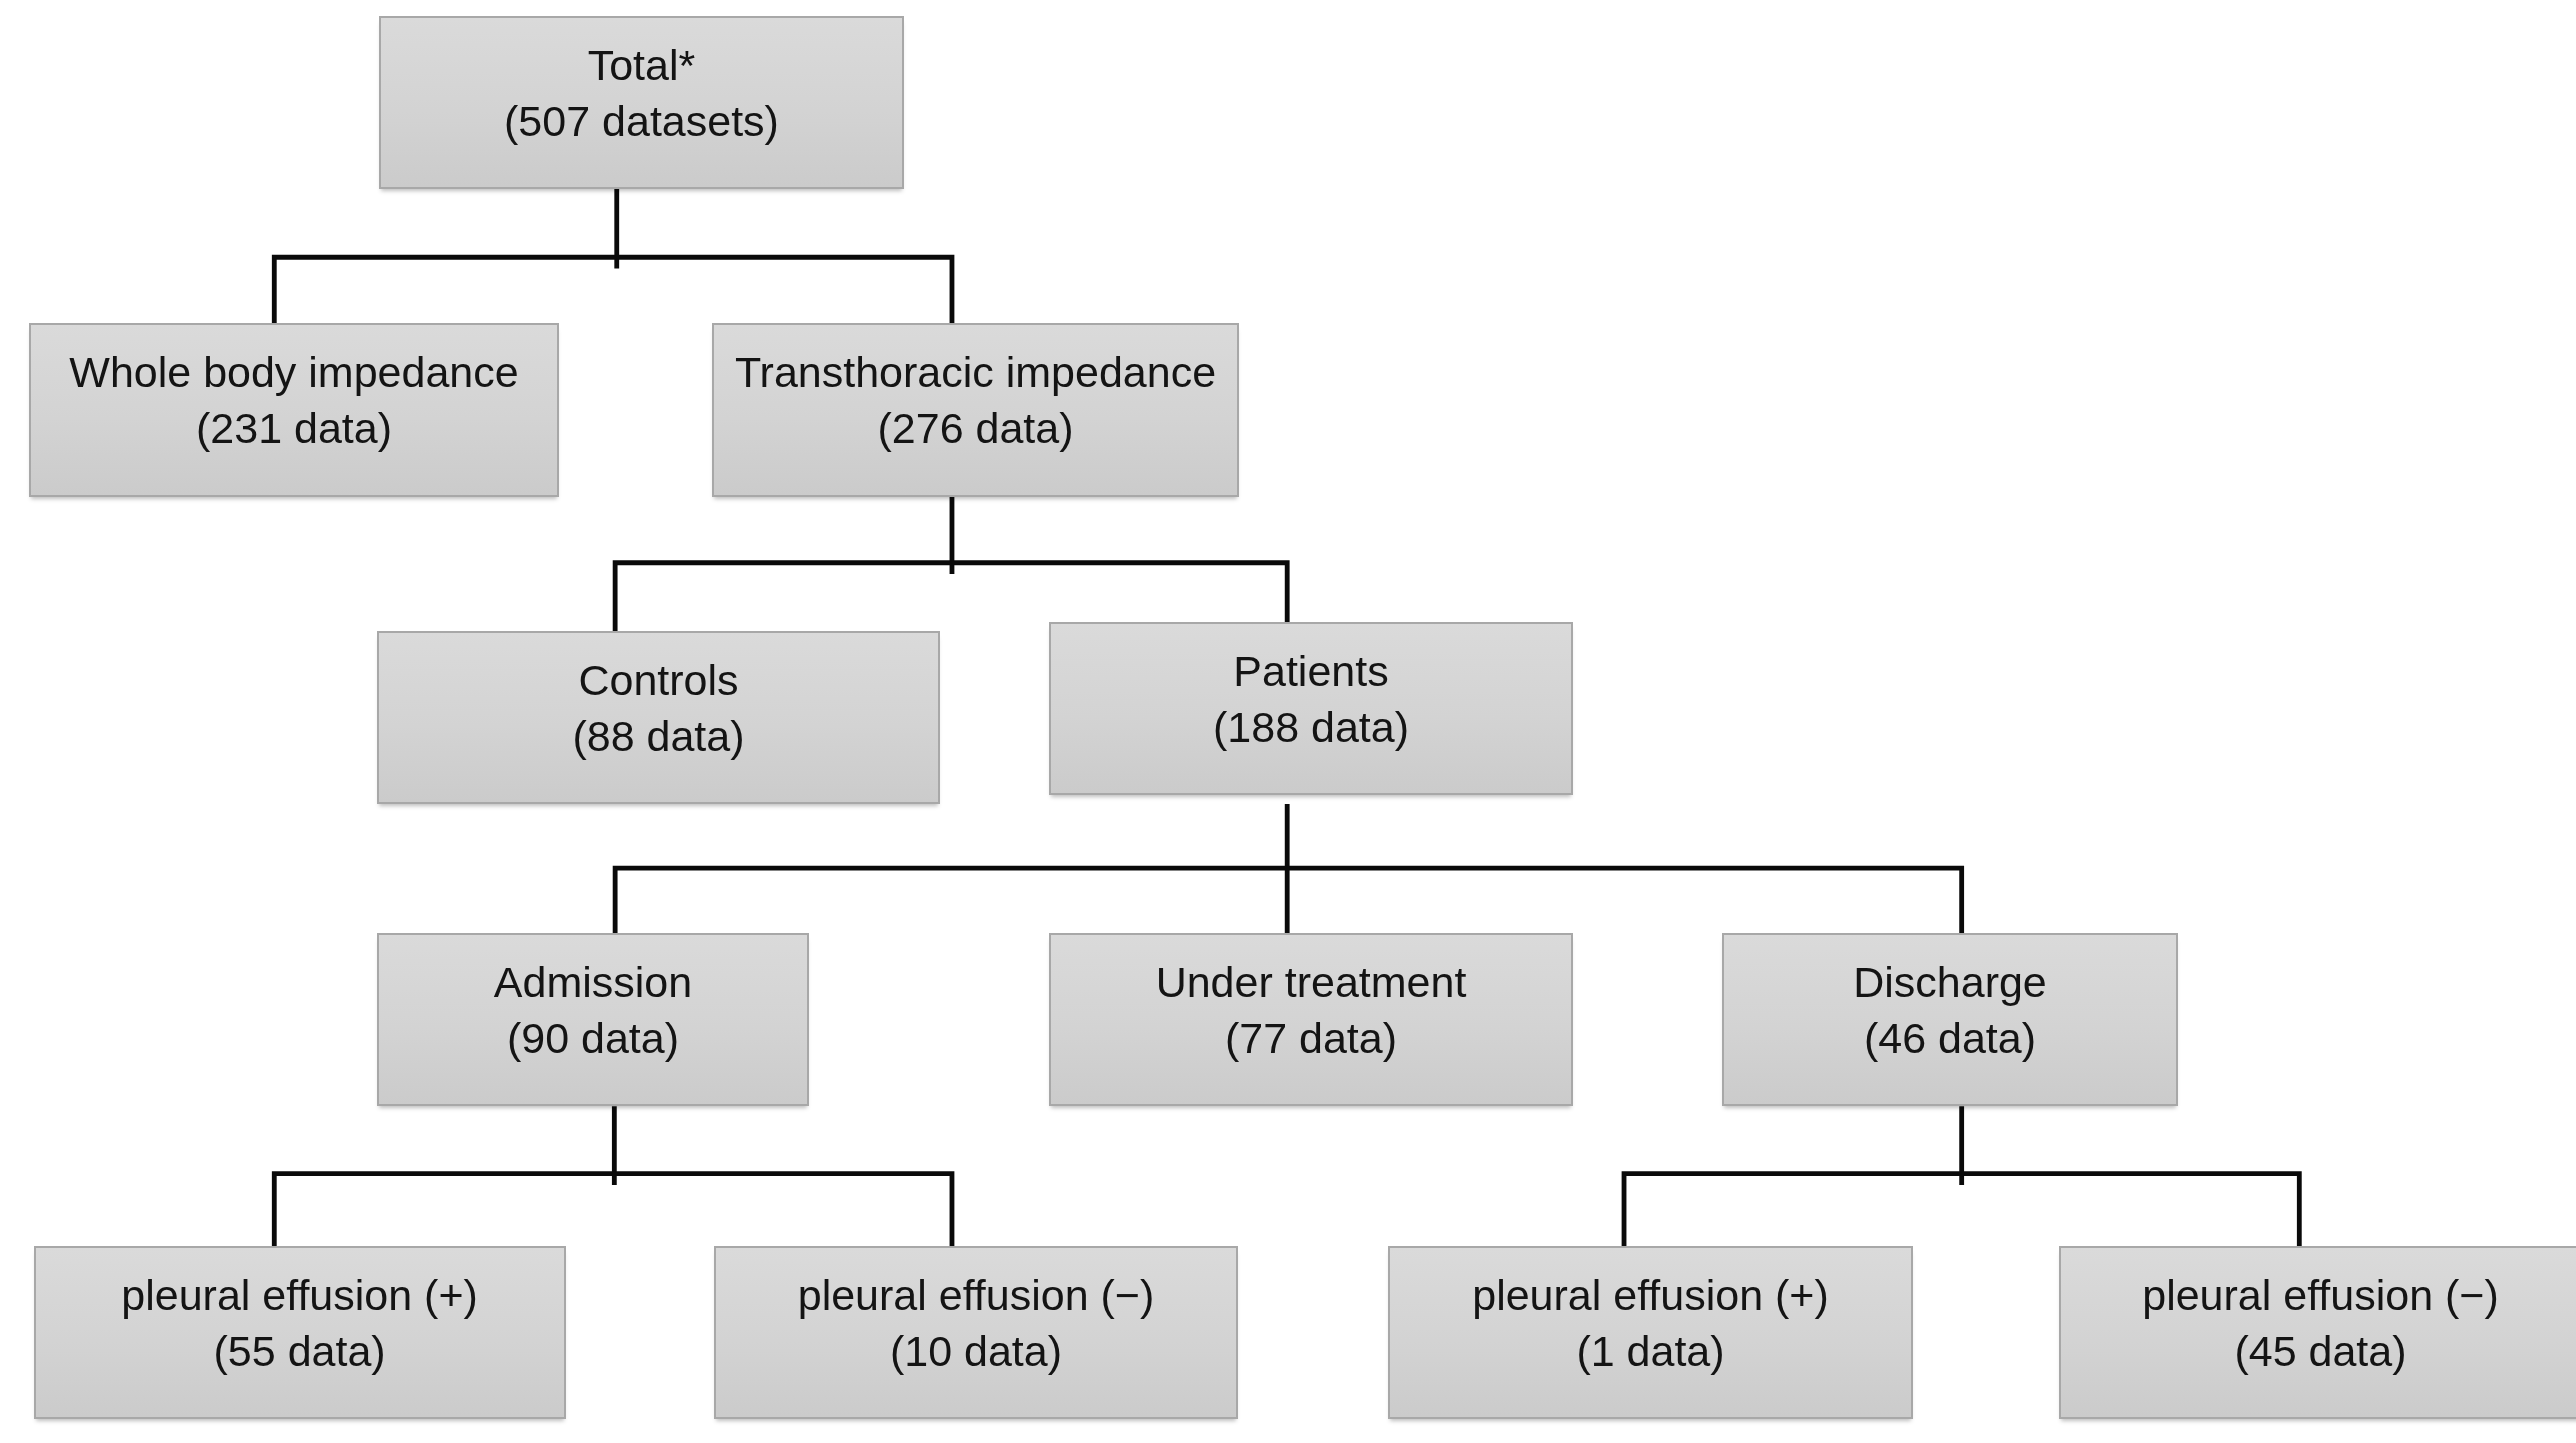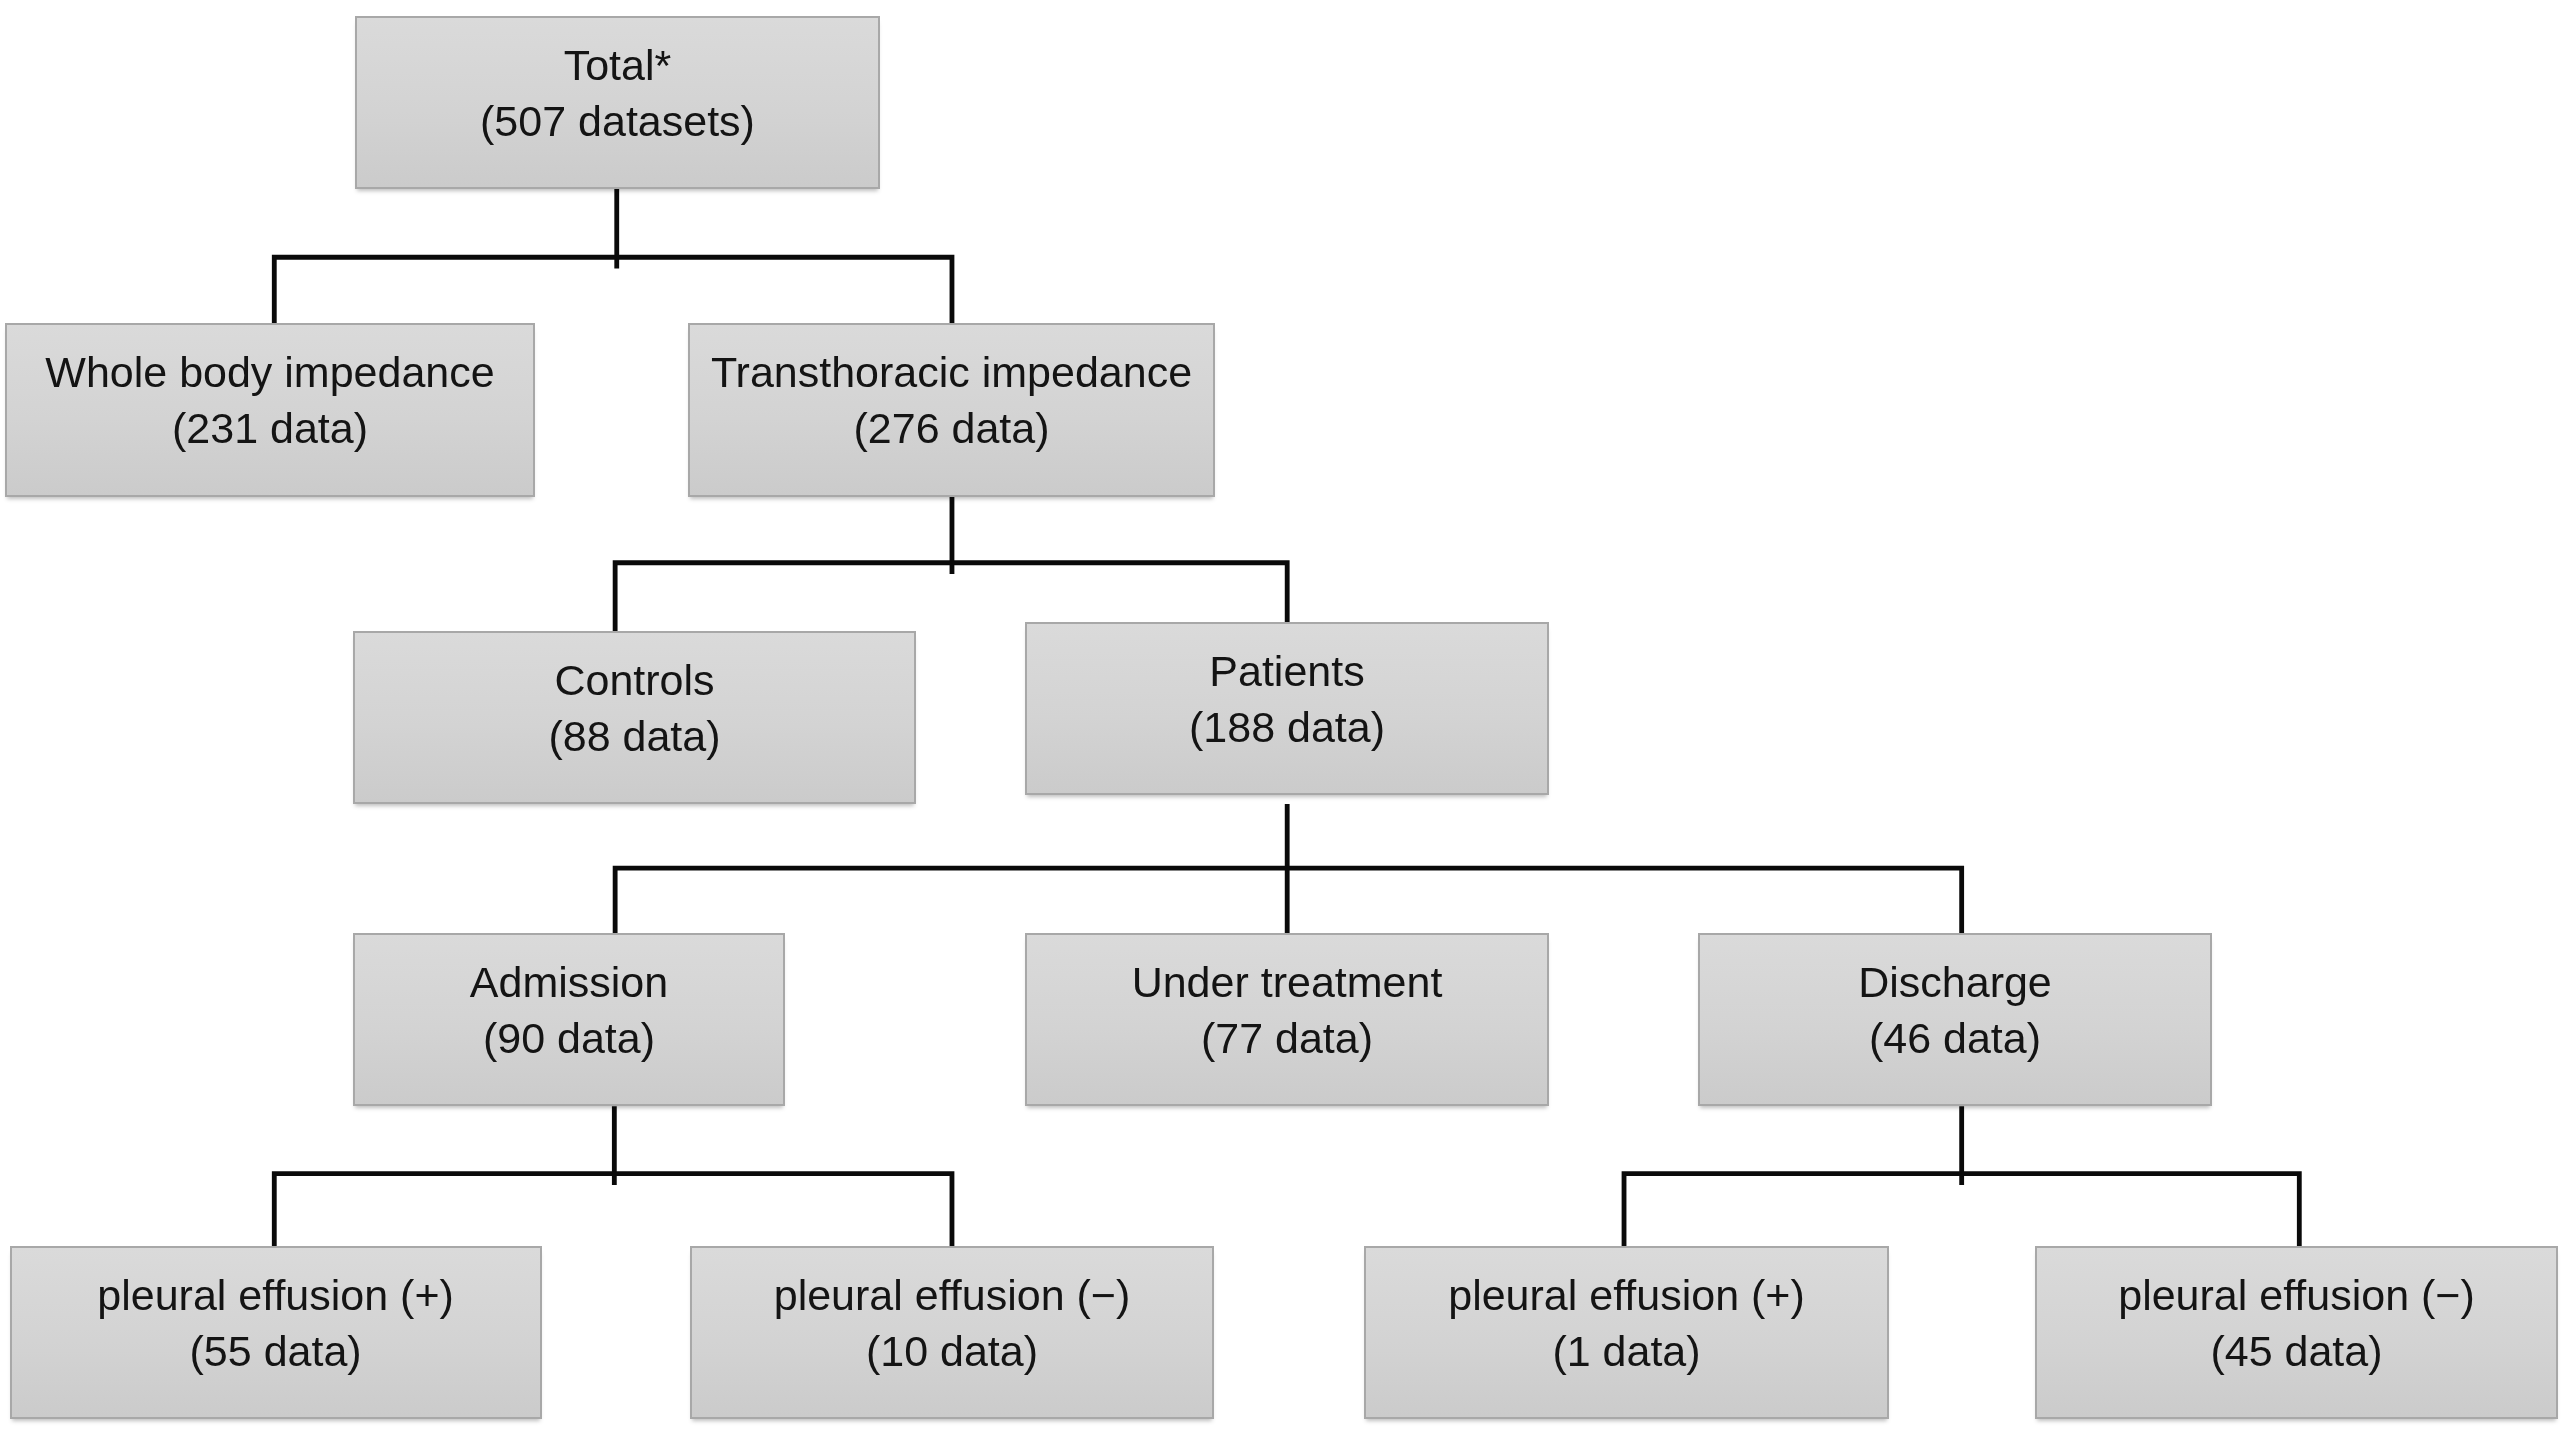--- a/index.html
+++ b/index.html
@@ -32,20 +32,21 @@
     display: flex;
     flex-direction: column;
     align-items: center;
     justify-content: center;
     padding: 0 8px 17.7px 8px;
     text-align: center;
     color: #141414;
     font-size: 43px;
     line-height: 1.3;
     white-space: nowrap;
+    margin-left: 24px;
   }
   .node .label, .node .count { display: block; }
 </style>
 </head>
 <body>
 
 <div class="canvas">
 
   <svg class="edges" viewBox="0 0 3204 1795" xmlns="http://www.w3.org/2000/svg" aria-hidden="true">
     <path d="M767 235 V334 M341 402 V320 H1184 V402"></path>
@@ -83,21 +84,21 @@
   <div class="node" style="left:353px; top:933px; width:432px; height:173px">
     <span class="label">Admission</span>
     <span class="count">(90 data)</span>
   </div>
 
   <div class="node" style="left:1025px; top:933px; width:524px; height:173px">
     <span class="label">Under treatment</span>
     <span class="count">(77 data)</span>
   </div>
 
-  <div class="node" style="left:1698px; top:933px; width:514px; height:173px">
+  <div class="node" style="left:1698px; top:933px; width:456px; height:173px">
     <span class="label">Discharge</span>
     <span class="count">(46 data)</span>
   </div>
 
   <div class="node" style="left:9.6px; top:1246px; width:532px; height:173px">
     <span class="label">pleural effusion (+)</span>
     <span class="count">(55 data)</span>
   </div>
 
   <div class="node" style="left:690px; top:1246px; width:524px; height:173px">

